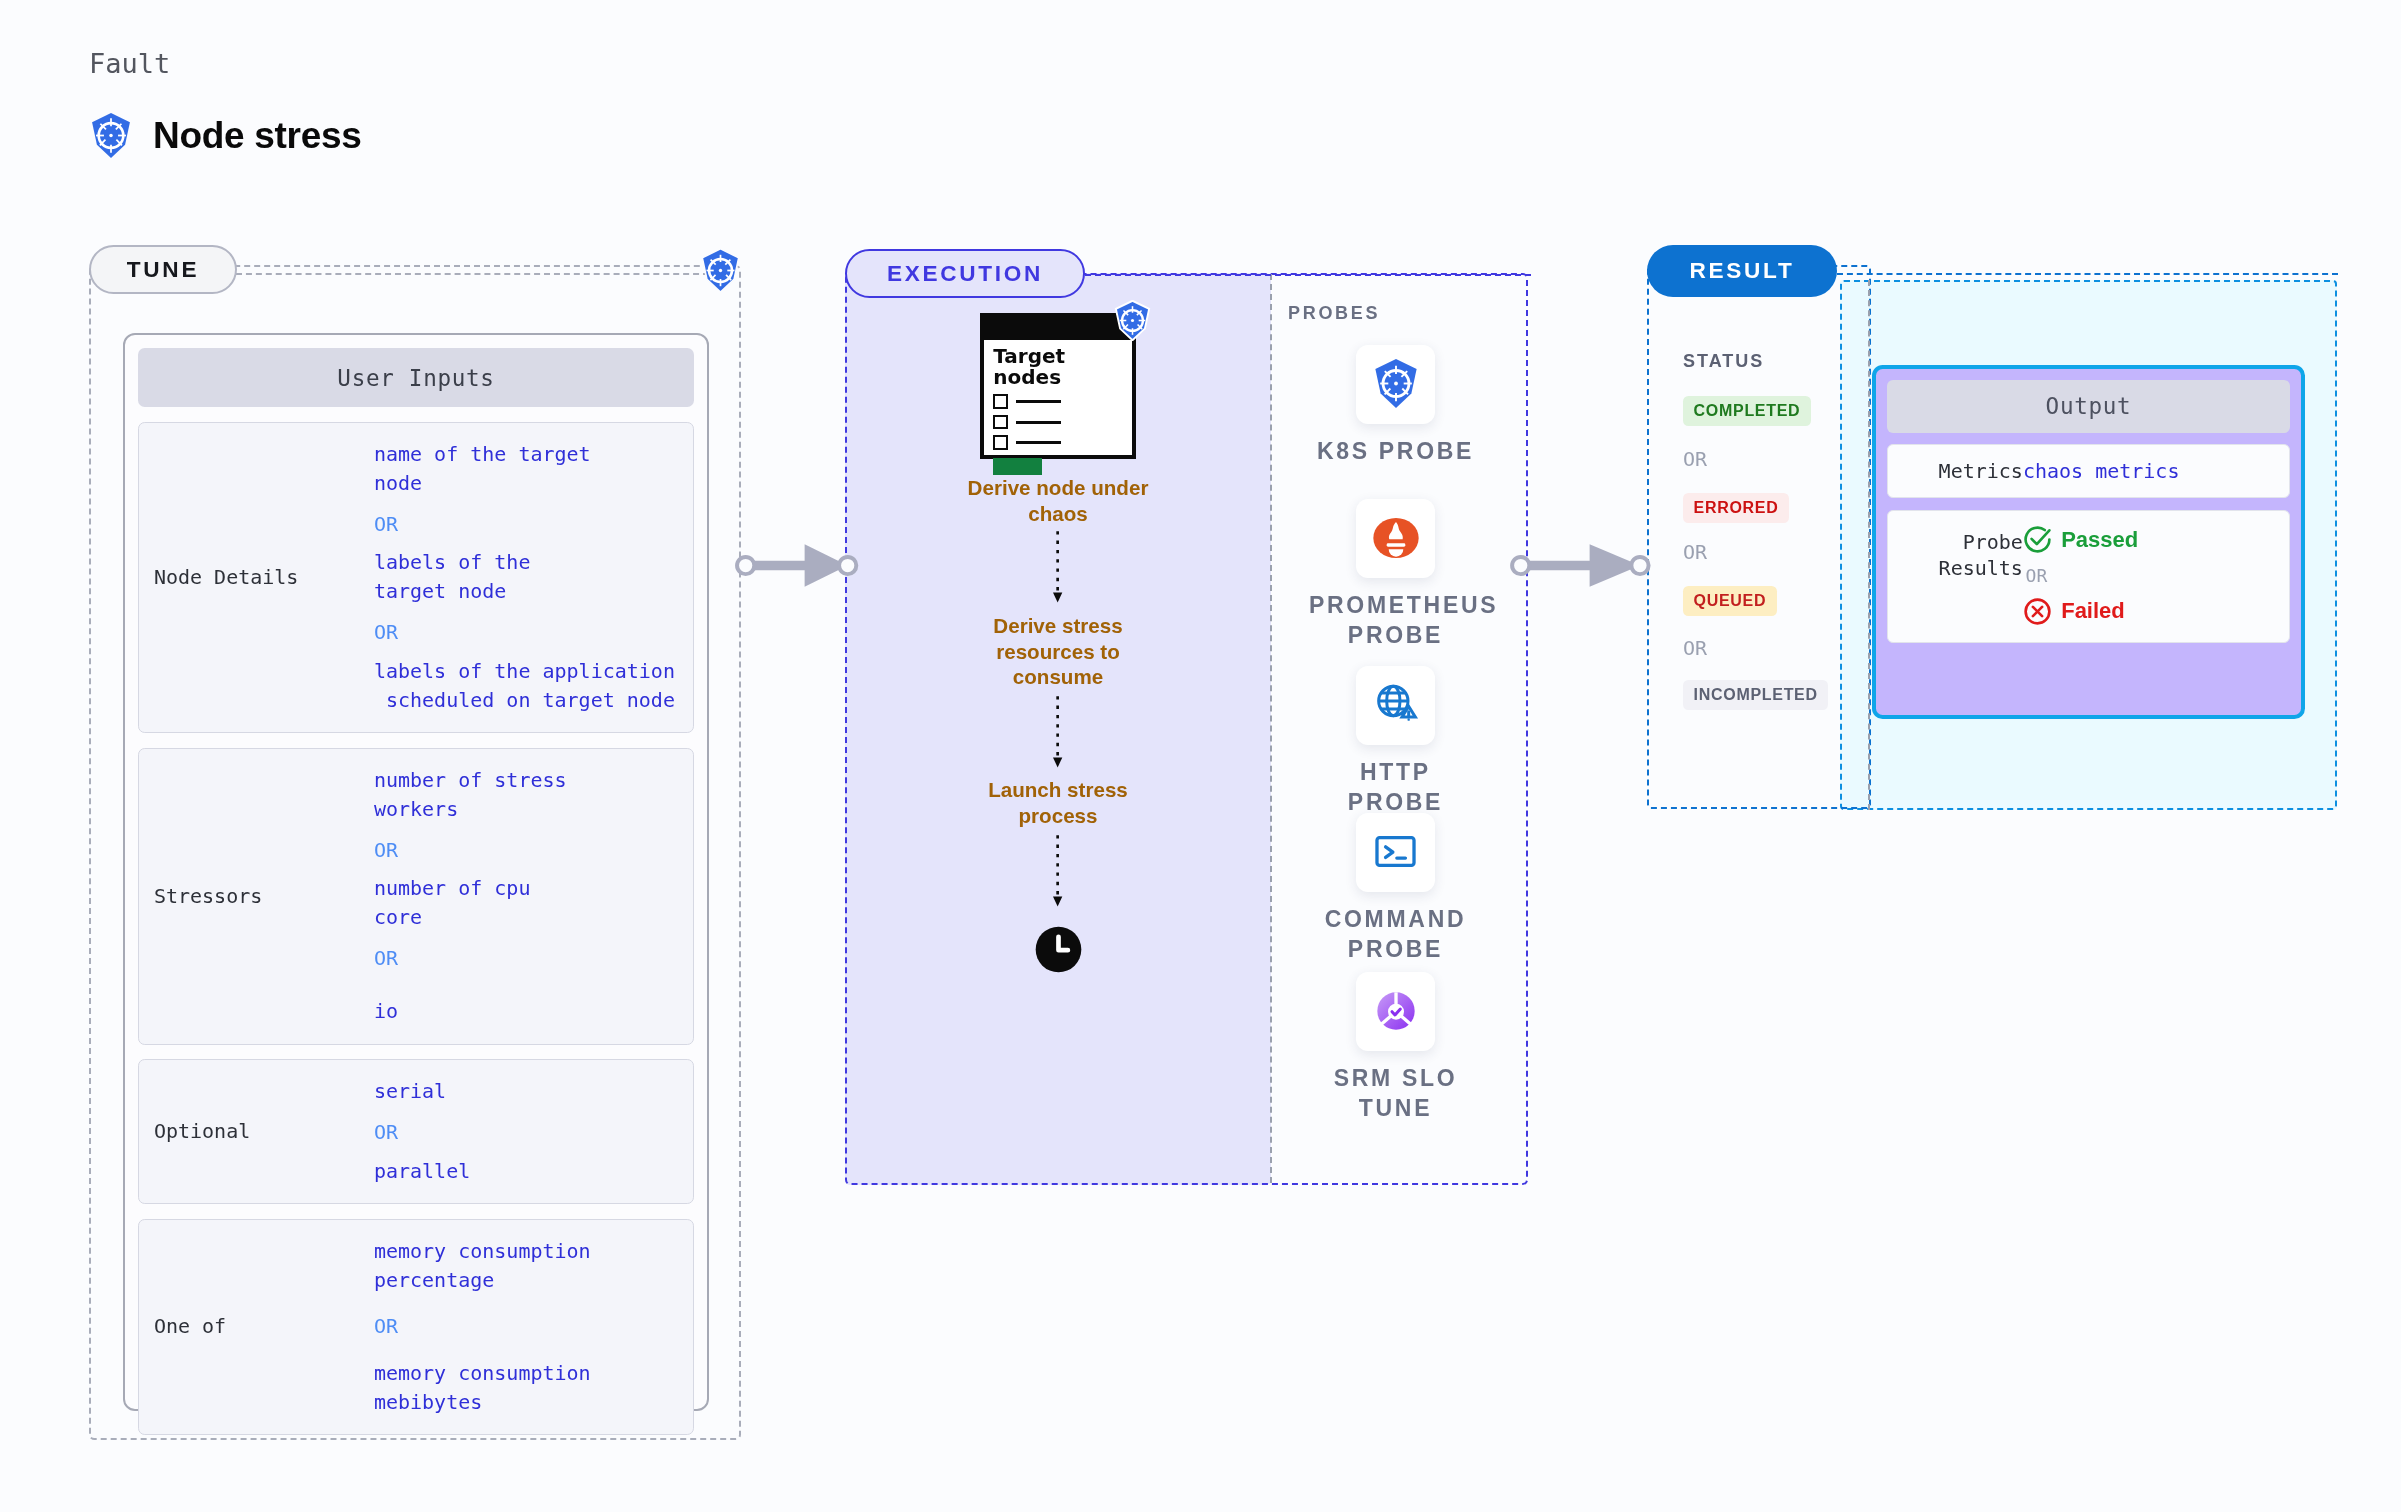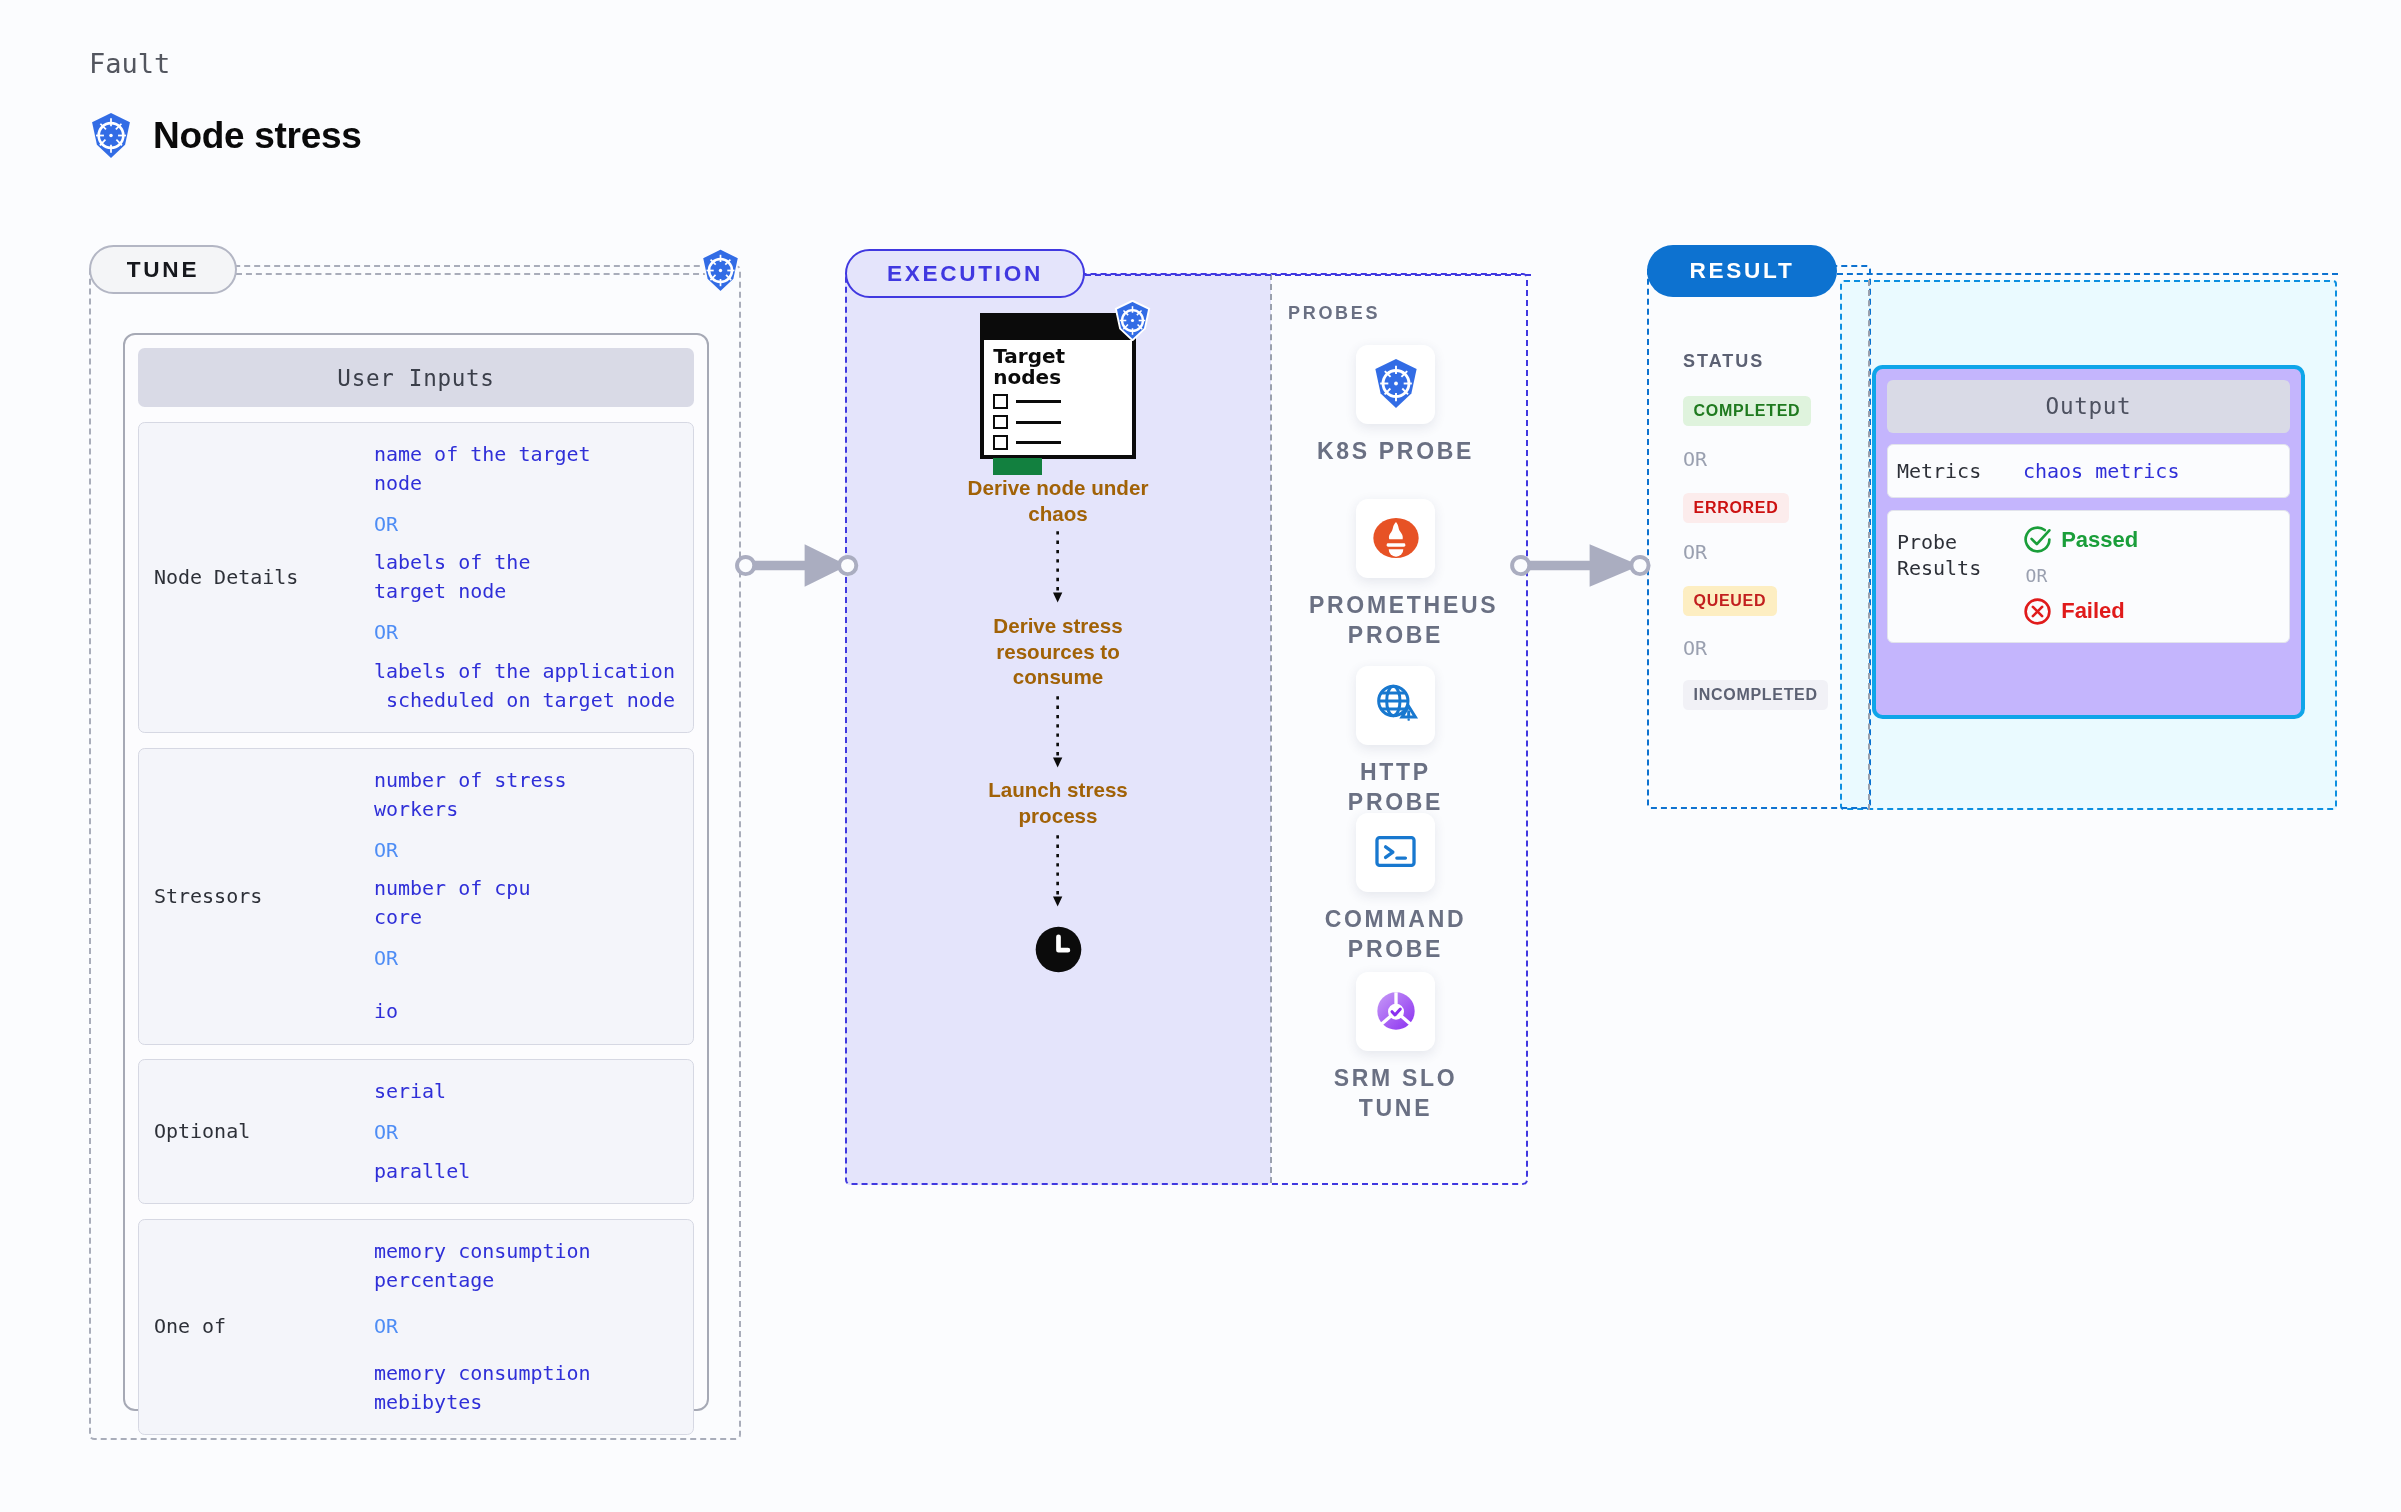--- a/index.html
+++ b/index.html
@@ -225,20 +225,21 @@
   .out-row {
     margin-top: 11.3px;
     background: #fbfcfe; border: 1.3px solid #e2e4ec;
     border-radius: 6px; box-sizing:border-box;
     display:flex; align-items:center; padding: 13.3px 9.3px;
   }
   .out-label {
     font-family: "DejaVu Sans Mono", monospace;
     font-size: 20px; color: #2d3038; width: 126px; flex:0 0 126px;
     line-height: 1.3;
+    text-align: right;
   }
   .out-value-mono {
     font-family: "DejaVu Sans Mono", monospace;
     font-size: 20px; color: #2f2fd8;
   }
   .probe-res-line { display:flex; align-items:center; gap: 9.3px; }
   .probe-res-text { font-size: 22px; font-weight: bold; }
   .probe-res-or {
     font-family: "DejaVu Sans Mono", monospace;
     font-size: 18px; color: #9aa0b0; margin: 10.6px 0 10.6px 2.7px;

